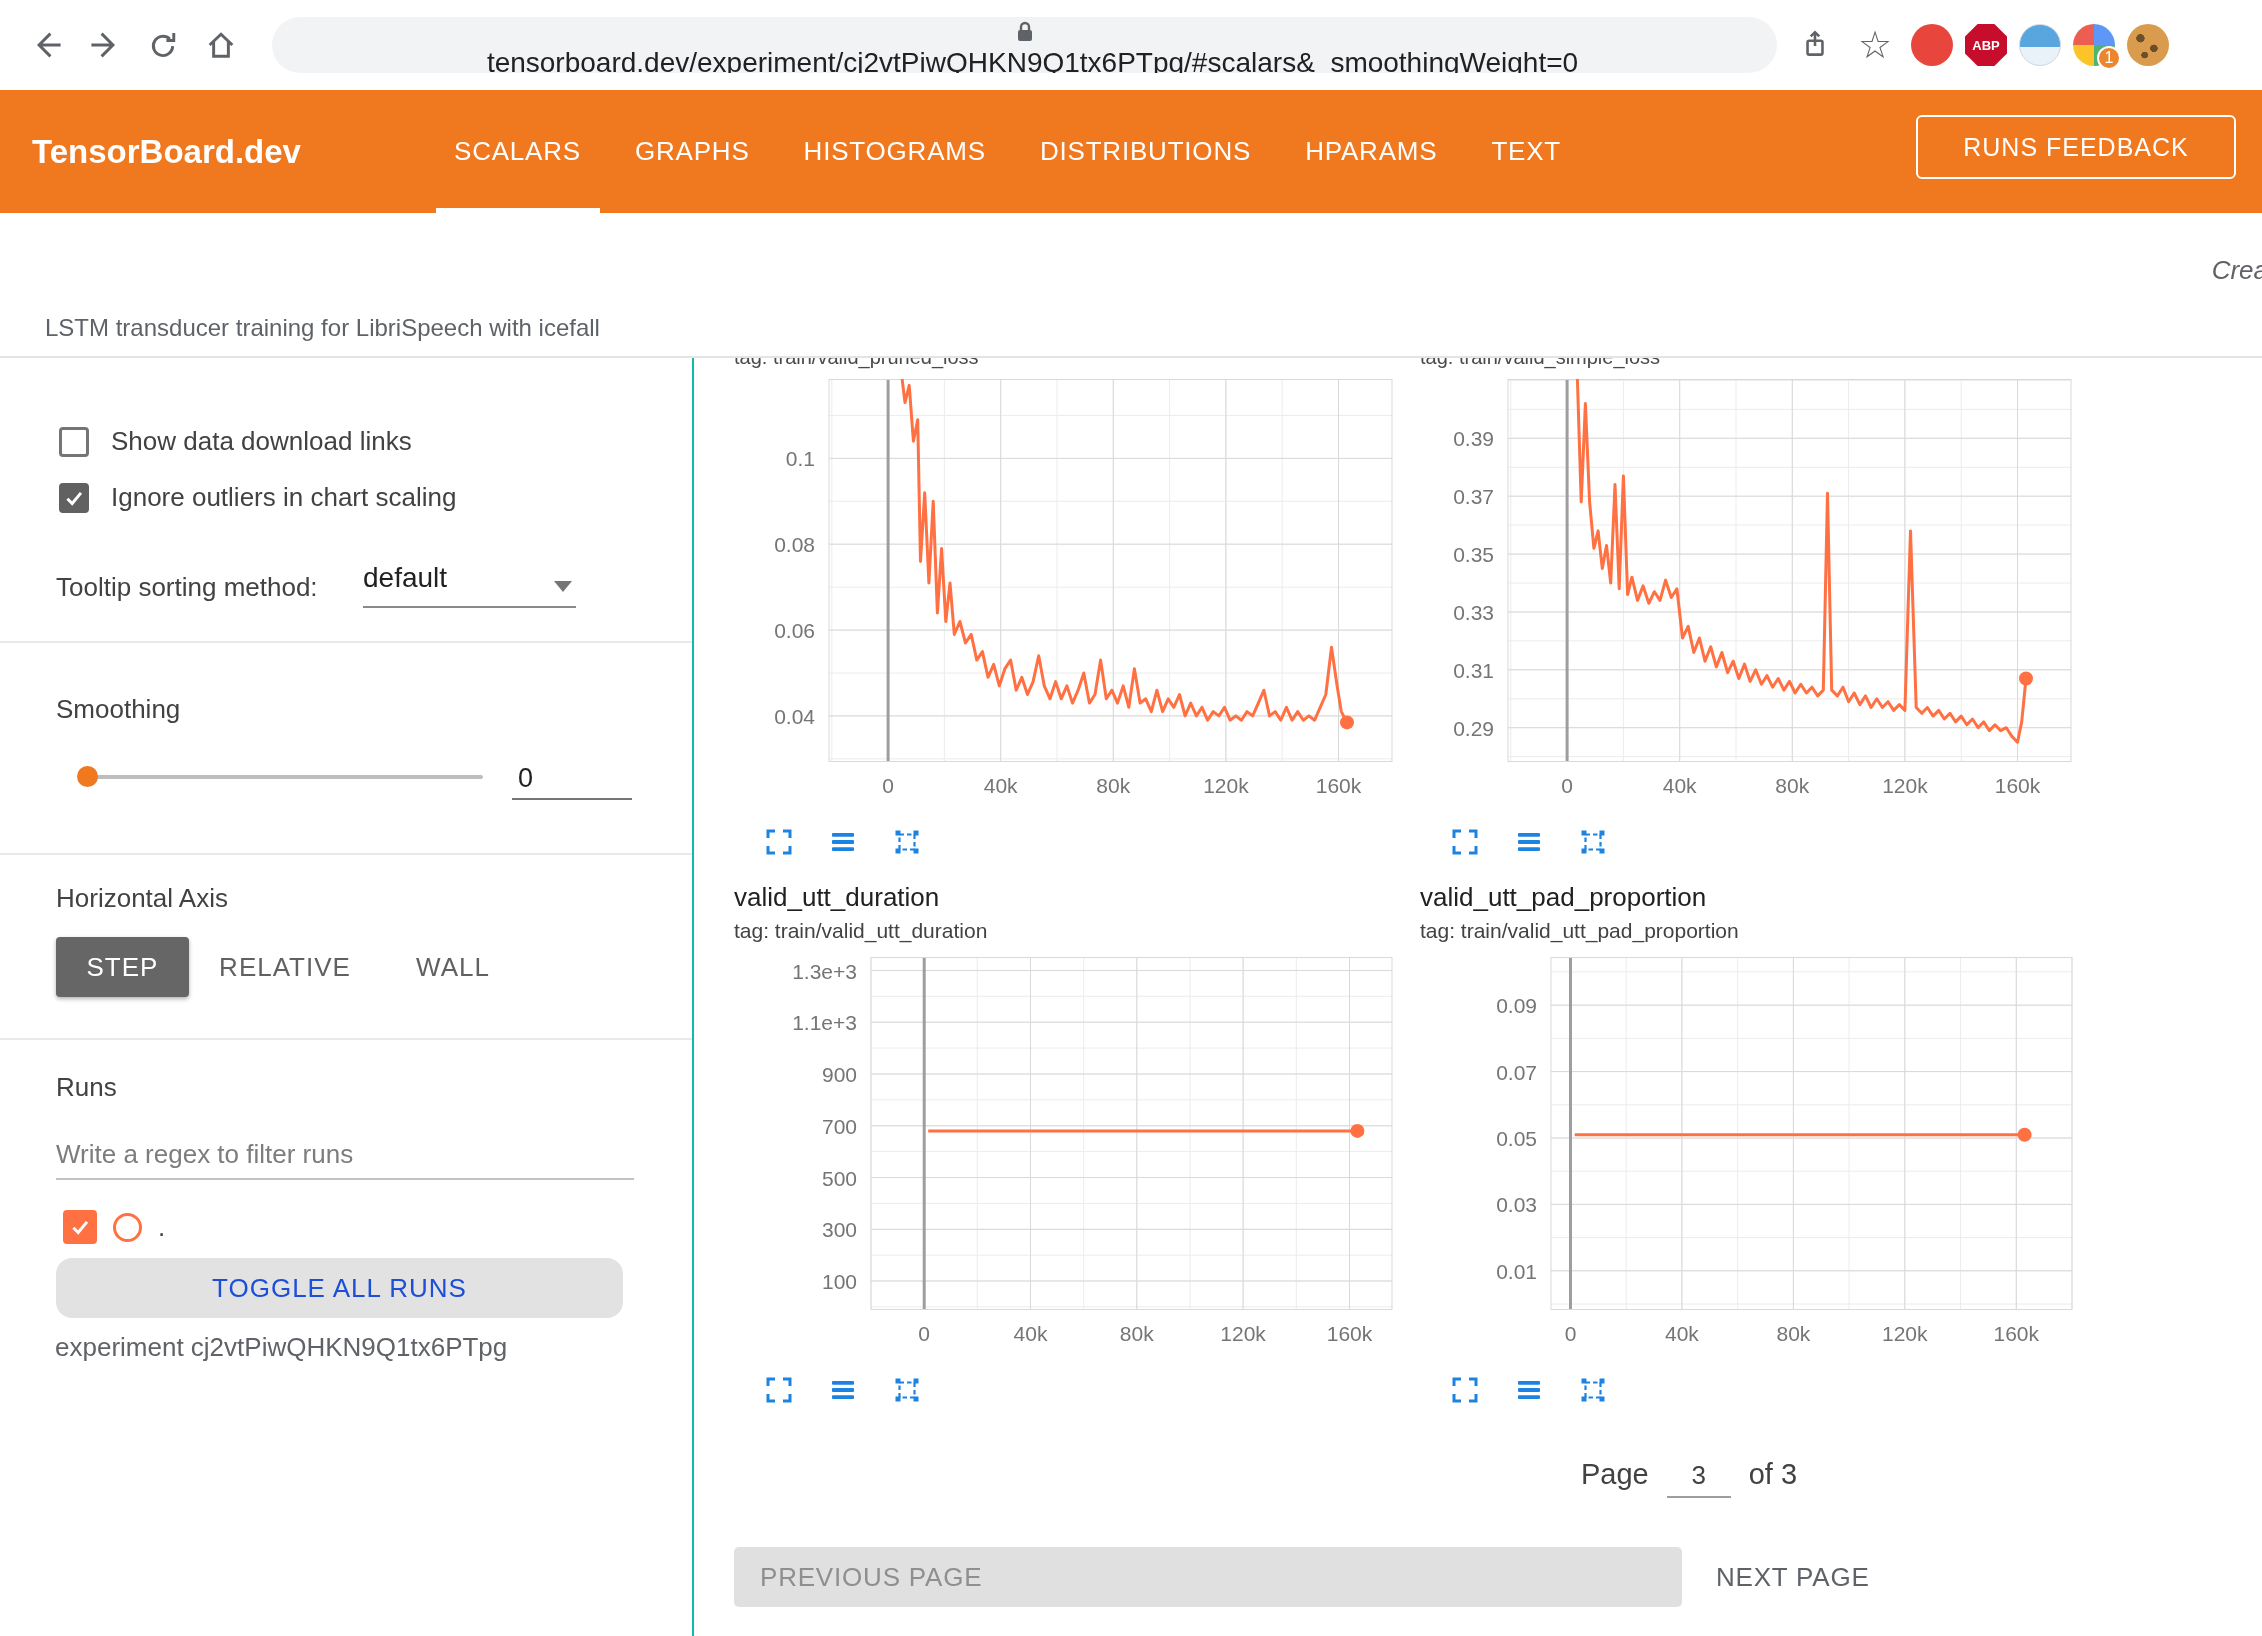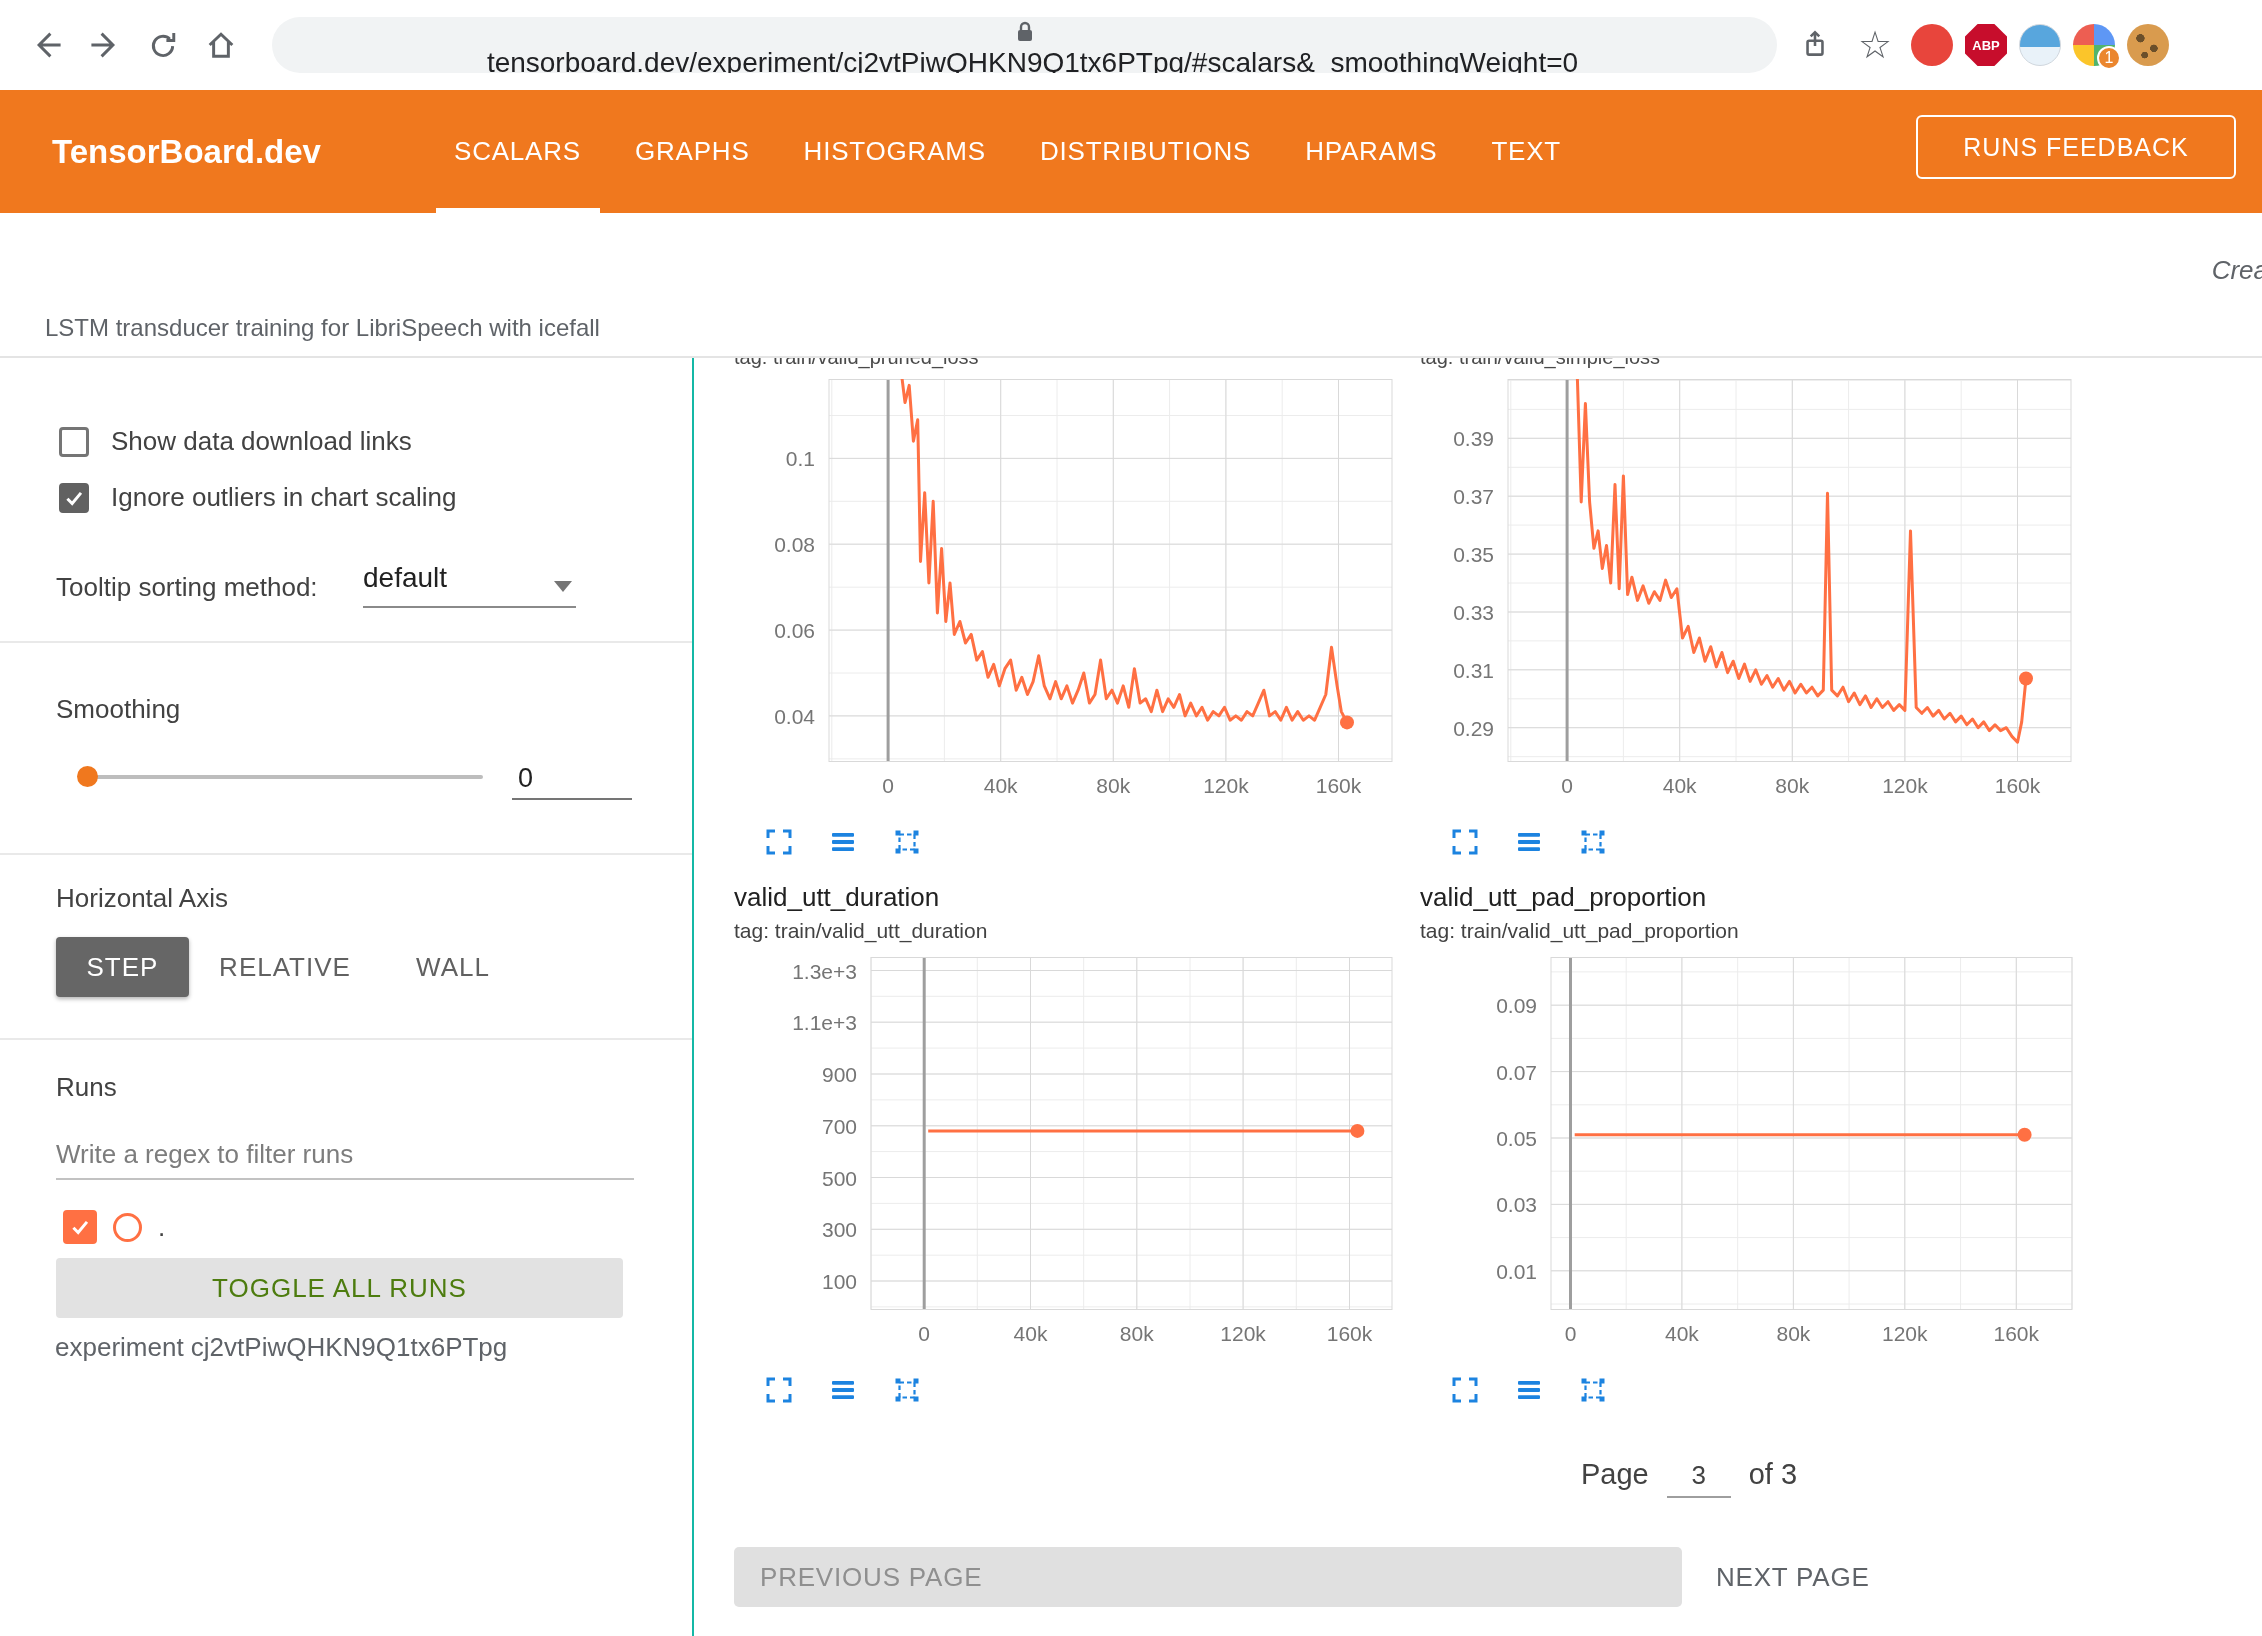--- a/index.html
+++ b/index.html
@@ -21,21 +21,21 @@
   .ext{width:42px;height:42px;border-radius:50%;position:relative;display:flex;align-items:center;justify-content:center;}
   .ext.red{background:#e8453c;}
   .ext.abp{background:#c70d2c;border-radius:0;clip-path:polygon(30% 0,70% 0,100% 30%,100% 70%,70% 100%,30% 100%,0 70%,0 30%);color:#fff;font-size:13px;font-weight:bold;}
   .ext.blue{background:linear-gradient(180deg,#58a6dd 55%,#e9f2f9 55%);border:1px solid #d0d7de;}
   .ext.avatar{background:conic-gradient(#4285f4 0 25%,#34a853 25% 50%,#fbbc05 50% 75%,#ea4335 75% 100%);opacity:.85;}
   .badge{position:absolute;right:-6px;bottom:-4px;min-width:24px;height:24px;border-radius:12px;background:#e8710a;color:#fff;font-size:16px;display:flex;align-items:center;justify-content:center;border:2px solid #fff;padding:0 4px;}
   .ext.cookie{background:radial-gradient(circle at 32% 34%,#6b4f2a 10%,transparent 11%),radial-gradient(circle at 64% 58%,#6b4f2a 10%,transparent 11%),radial-gradient(circle at 42% 74%,#6b4f2a 8%,transparent 9%),#d99b4e;}
 
   
   .appbar{position:absolute;top:90px;left:0;right:0;height:123px;background:#f0781e;}
-  .logo{position:absolute;left:52px;top:50%;transform:translateY(-50%);color:#fff;font-size:33px;font-weight:bold;}
+  .logo{position:absolute;left:32px;top:50%;transform:translateY(-50%);color:#fff;font-size:33px;font-weight:bold;}
   .tabs{position:absolute;left:454px;top:0;height:100%;display:flex;align-items:center;gap:54px;}
   .tab{color:#fff;font-size:26px;font-weight:500;letter-spacing:.8px;cursor:pointer;}
   .tab-underline{position:absolute;left:436px;bottom:0;width:164px;height:5px;background:#fff;}
   .feedback{position:absolute;right:26px;top:25px;width:320px;height:64px;border:2px solid #fff;border-radius:6px;color:#fff;font-size:25px;letter-spacing:1px;display:flex;align-items:center;justify-content:center;background:transparent;}
 
   
   .subheader{position:absolute;top:213px;left:0;right:0;height:143px;background:#fff;}
   .created{position:absolute;right:-6px;top:42px;font-size:26px;font-style:italic;color:#5f6368;white-space:nowrap;}
   .descr{position:absolute;left:45px;top:101px;font-size:24px;color:#5f6368;}
 
@@ -57,21 +57,21 @@
   .slider-track{position:absolute;left:88px;top:417px;width:395px;height:4px;background:#bdbdbd;border-radius:2px;}
   .slider-thumb{position:absolute;left:77px;top:408px;width:21px;height:21px;border-radius:50%;background:#f0781e;}
   input{border:none;outline:none;background:transparent;font-family:"Liberation Sans",sans-serif;}
   .smooth-val{position:absolute;left:512px;top:400px;width:120px;height:42px;border-bottom:2px solid #757575;font-size:27px;color:#212121;padding-left:6px;}
   .axis-btns{position:absolute;left:56px;top:579px;display:flex;align-items:center;}
   .axis-btn{height:60px;display:flex;align-items:center;justify-content:center;font-size:26px;letter-spacing:1px;color:#616161;border-radius:4px;}
   .axis-btn.sel{background:#666;color:#fff;width:133px;box-shadow:0 2px 4px rgba(0,0,0,.3);}
   .regex-input{position:absolute;left:56px;top:772px;width:578px;height:50px;border-bottom:2px solid #c2c2c2;font-size:26px;color:#424242;}
   .regex-input::placeholder{color:#7d7d7d;}
   .radio{width:29px;height:29px;border:3px solid #ff7043;border-radius:50%;flex:none;}
-  .toggle-all{position:absolute;left:56px;top:900px;width:567px;height:60px;background:#e2e2e2;border-radius:4px;display:flex;align-items:center;justify-content:center;font-size:26px;letter-spacing:1px;color:#4d7c0f;}
+  .toggle-all{position:absolute;left:56px;top:900px;width:567px;height:60px;background:#e2e2e2;border-radius:16px;display:flex;align-items:center;justify-content:center;font-size:26px;letter-spacing:1px;color:#1d4ed8;}
   .exp-name{position:absolute;left:55px;top:974px;font-size:26px;color:#5f6368;}
 
   
   .chart-card{position:absolute;}
   .clip-strip{height:13px;overflow:hidden;position:relative;}
   .clip-strip span{display:block;line-height:26px;margin-top:-14px;font-size:20px;color:#4a4a4a;}
   .chart-title{font-size:26px;color:#212121;margin-bottom:6px;}
   .chart-tag{font-size:21px;color:#424242;margin-bottom:14px;}
   .chart-plot{margin-top:8px;}
   .chart-toolbar{margin-top:22px;padding-left:30px;display:flex;gap:34px;align-items:center;}

